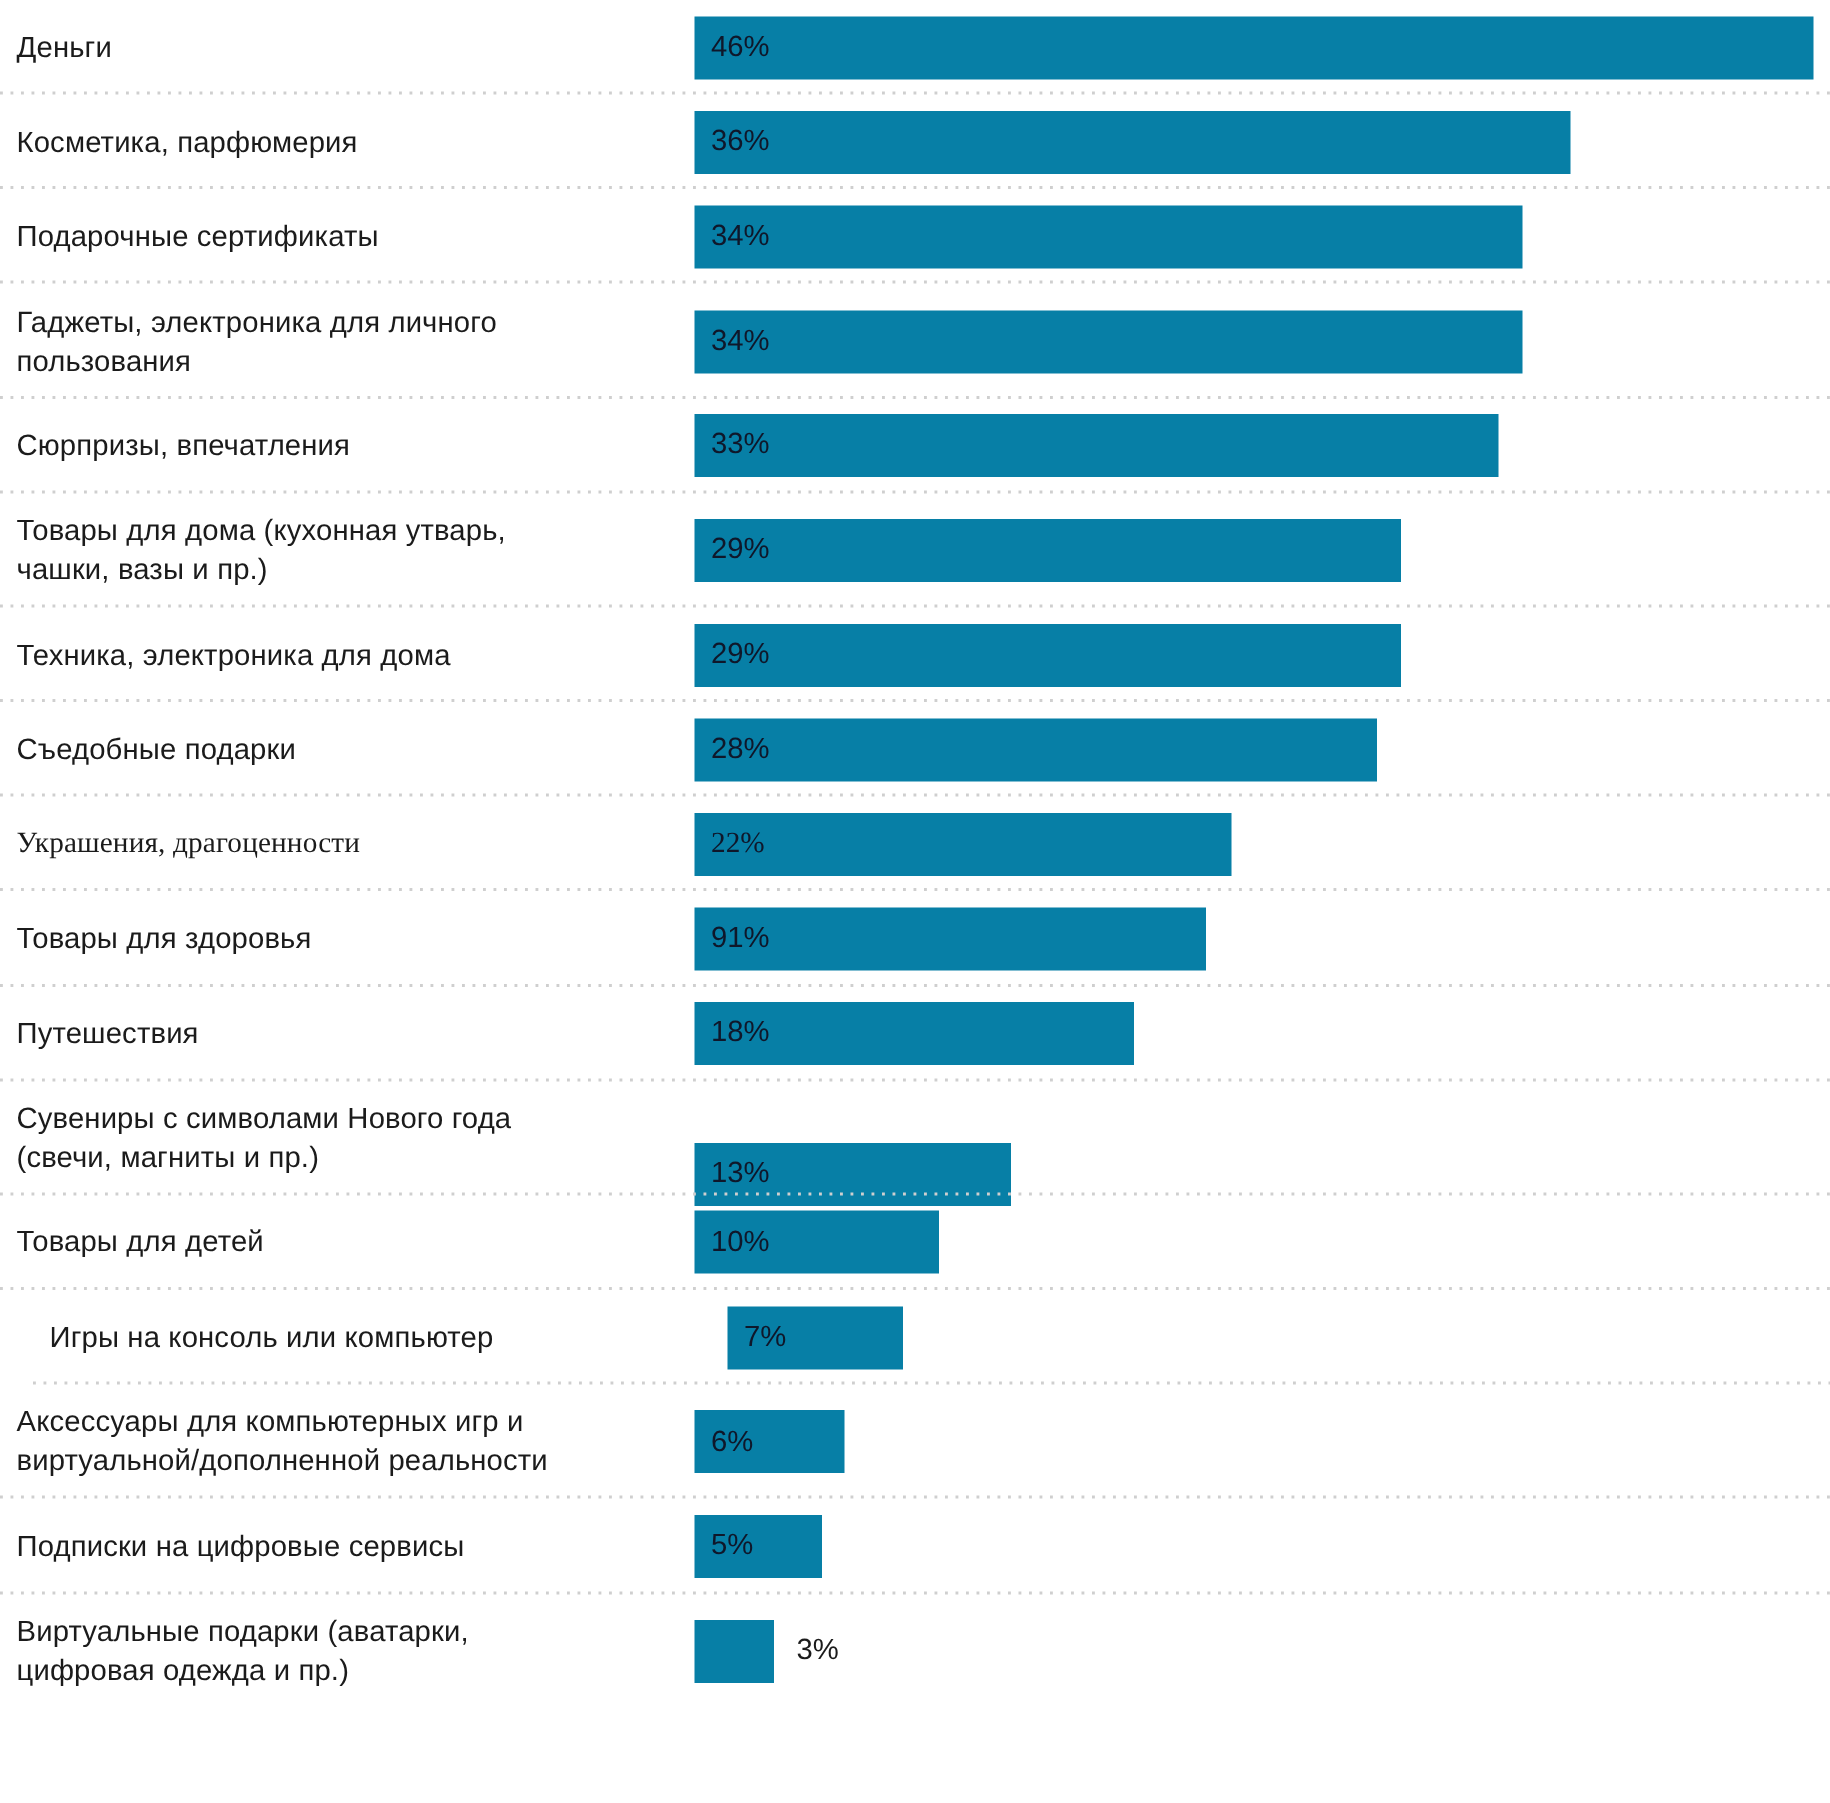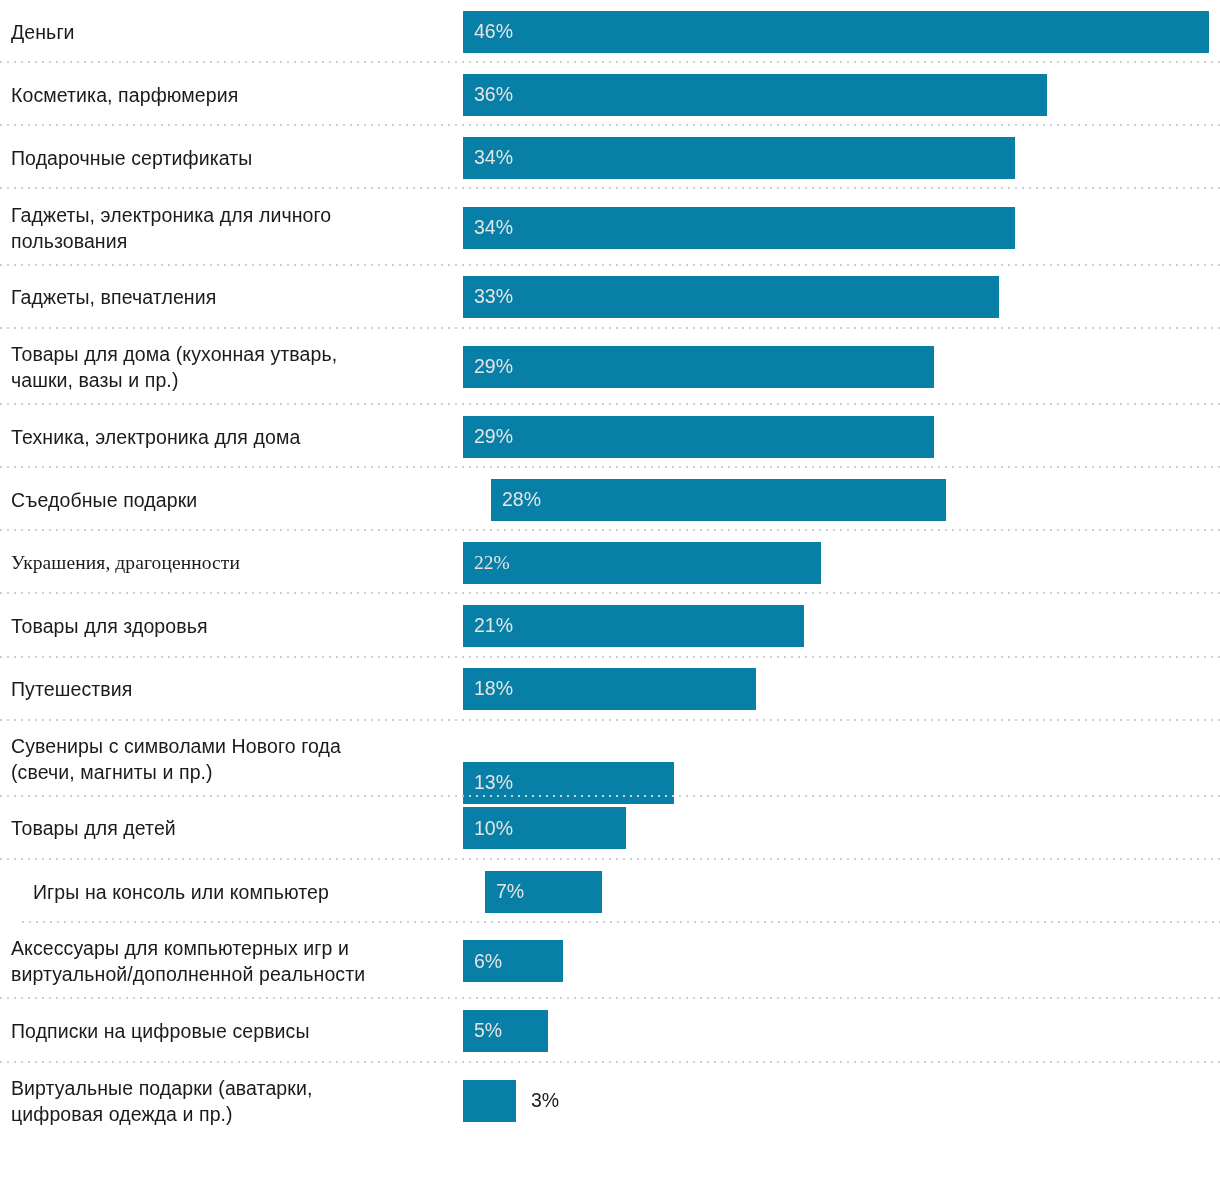--- a/index.html
+++ b/index.html
@@ -71,21 +71,21 @@
     height: 42px;
     background: #077fa6;
     display: flex;
     align-items: center;
     box-sizing: border-box;
     padding-left: 11px;
     flex: 0 0 auto;
   }
 
   .bar-value {
-    color: #e5e5e5;
+    color: #0f172a;
     font-size: 19.5px;
     line-height: 1;
     white-space: nowrap;
   }
 
   .bar-value.outside {
     color: #1b1b1b;
     margin-left: 15px;
   }
 
@@ -122,21 +122,21 @@
     <div class="row" style="height: 76.1667px;">
       <div class="row-label">Гаджеты, электроника для личного
 пользования</div>
       <div class="bar-area">
         <div class="bar" style="width: 552px; background: rgb(7, 127, 166);">
           <span class="bar-value">34%</span>
         </div>
       </div>
     </div>
     <div class="row" style="height: 63.1667px;">
-      <div class="row-label">Гаджеты, впечатления</div>
+      <div class="row-label">Сюрпризы, впечатления</div>
       <div class="bar-area">
         <div class="bar" style="width: 536px; background: rgb(7, 127, 166);">
           <span class="bar-value">33%</span>
         </div>
       </div>
     </div>
     <div class="row" style="height: 76.1667px;">
       <div class="row-label">Товары для дома (кухонная утварь,
 чашки, вазы и пр.)</div>
       <div class="bar-area">
@@ -146,41 +146,41 @@
       </div>
     </div>
     <div class="row" style="height: 63.1667px;">
       <div class="row-label">Техника, электроника для дома</div>
       <div class="bar-area">
         <div class="bar" style="width: 471px; background: rgb(7, 127, 166);">
           <span class="bar-value">29%</span>
         </div>
       </div>
     </div>
-    <div class="row" style="height: 63.1667px; gap: 28px;">
+    <div class="row" style="height: 63.1667px;">
       <div class="row-label">Съедобные подарки</div>
       <div class="bar-area">
         <div class="bar" style="width: 455px; background: rgb(7, 127, 166);">
           <span class="bar-value">28%</span>
         </div>
       </div>
     </div>
     <div class="row" style="height: 63.1667px; font-family: Liberation Serif, serif;">
       <div class="row-label">Украшения, драгоценности</div>
       <div class="bar-area">
         <div class="bar" style="width: 358px; background: rgb(7, 127, 166);">
           <span class="bar-value">22%</span>
         </div>
       </div>
     </div>
     <div class="row" style="height: 63.1667px;">
       <div class="row-label">Товары для здоровья</div>
       <div class="bar-area">
         <div class="bar" style="width: 341px; background: rgb(7, 127, 166);">
-          <span class="bar-value">21%</span>
+          <span class="bar-value">91%</span>
         </div>
       </div>
     </div>
     <div class="row" style="height: 63.1667px; justify-content: space-between;">
       <div class="row-label">Путешествия</div>
       <div class="bar-area">
         <div class="bar" style="width: 293px; background: rgb(7, 127, 166);">
           <span class="bar-value">18%</span>
         </div>
       </div>

